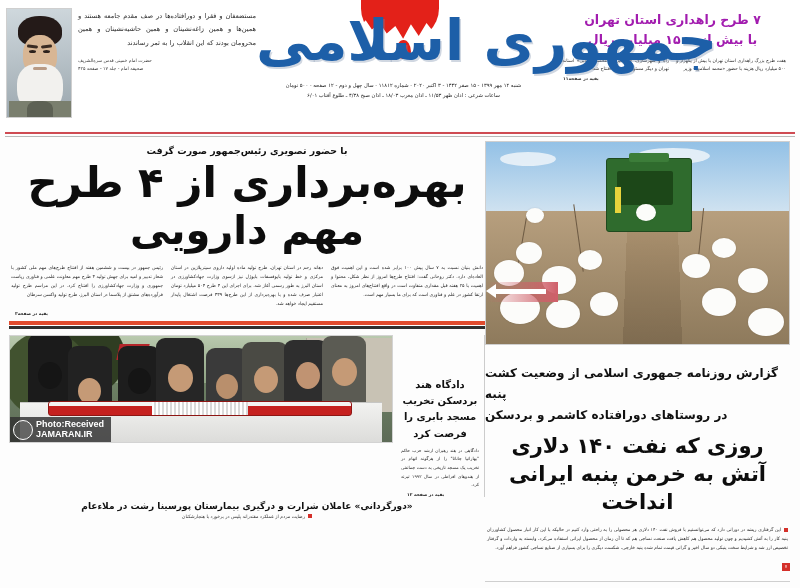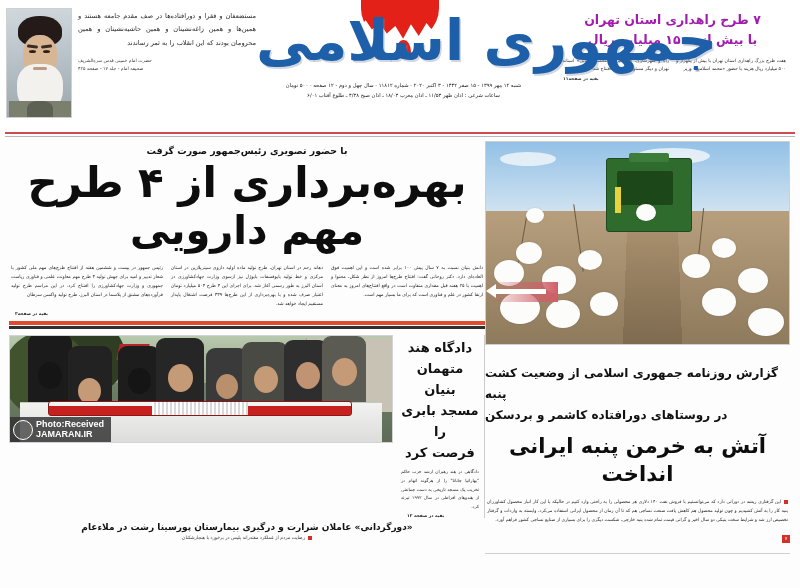--- a/index.html
+++ b/index.html
@@ -292,24 +292,25 @@
   }
 
   .brief-col {
     width: 86px;
     flex: none;
     border-right: 1px solid #ccc;
     padding: 2px 5px 0 2px;
     text-align: center;
   }
   .brief-title {
-    font-size: 13px;
+    font-size: 10px;
     font-weight: bold;
     color: #111;
     line-height: 1.62;
+    margin-top: 40px;
   }
   .brief-col p {
     font-size: 4.4px;
     line-height: 1.95;
     color: #2b2b2b;
     text-align: justify;
     margin-top: 5px;
   }
 
   .caption-row {
@@ -488,20 +489,21 @@
         <div class="boll" style="left:40px;top:66px;width:18px;height:15px;"></div>
         <div class="ct-arrow"></div>
       </div>
 
       <div class="cotton-kicker">
         <div>گزارش روزنامه جمهوری اسلامی از وضعیت کشت پنبه</div>
         <div>در روستاهای دورافتاده کاشمر و بردسکن</div>
       </div>
 
       <div class="cotton-headline">
+        <div>روزی که نفت ۱۴۰ دلاری</div>
         <div>آتش به خرمن پنبه ایرانی انداخت</div>
       </div>
 
       <div class="cotton-body">
         <span class="sq-red"></span><span>این گرفتاری ریشه در دورانی دارد که می‌توانستیم با فروش نفت ۱۴۰ دلاری هر محصولی را به راحتی وارد کنیم در حالیکه با این کار انبار محصول کشاورزان پنبه کار را به آتش کشیدیم و چون تولید محصول هم کاهش یافت صنعت نساجی هم که تا آن زمان از محصول ایرانی استفاده می‌کرد، وابسته به واردات و گرفتار تخصیص ارز شد و شرایط سخت پنبکی دو سال اخیر و گرانی قیمت تمام شده پنبه خارجی، شکست دیگری را برای بسیاری از صنایع نساجی کشور فراهم آورد.</span>
       </div>
       <div class="pg-badge-line">
         <span class="pg-badge">۷</span>
       </div>
       <div class="sep-thin"></div>
@@ -524,21 +526,21 @@
       <div class="cont-note">بقیه در صفحه۳</div>
 
       <div class="band-red"></div>
       <div class="band-dark"></div>
 
       <div class="mid-row">
 
         <div class="brief-col">
           <div class="brief-title">
             <div>دادگاه هند</div>
-            <div>متهمان بنیان</div>
+            <div>بردسکن تخریب</div>
             <div>مسجد بابری را</div>
             <div>فرصت کرد</div>
           </div>
           <p>دادگاهی در هند رهبران ارشد حزب حاکم "بهاراتیا جاناتا" را از هرگونه اتهام در تخریب یک مسجد تاریخی به دست جماعتی از هندوهای افراطی در سال ۱۹۹۲ تبرئه کرد.</p>
           <div class="cont-note">بقیه در صفحه ۱۲</div>
         </div>
 
         <div class="photo-detain">
           <div class="pd-sky"></div>
           <div class="pd-bldg"></div>

